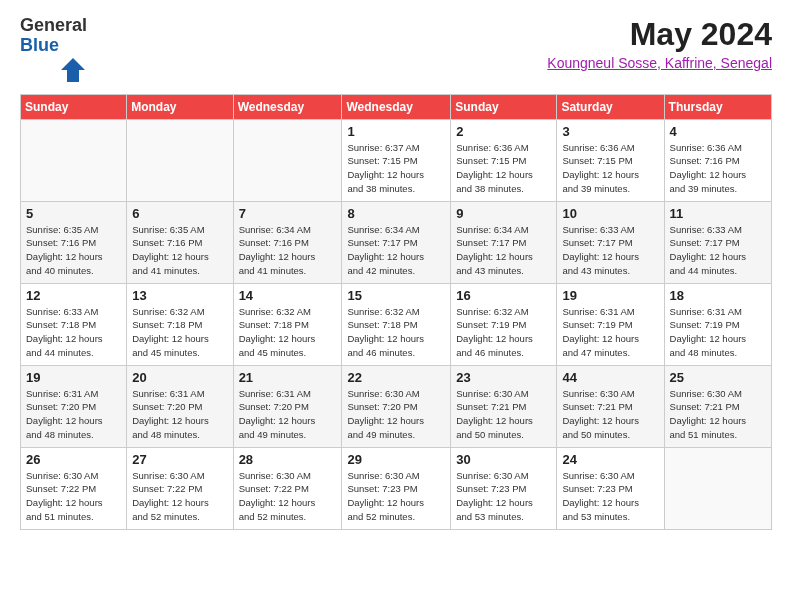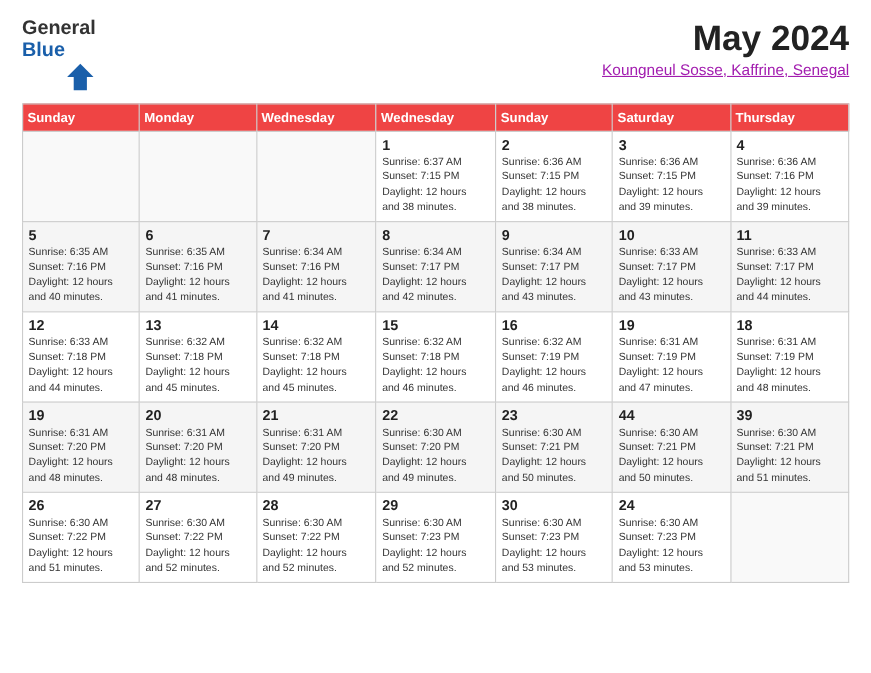--- a/index.html
+++ b/index.html
@@ -308,21 +308,21 @@
 and 50 minutes.</div>
           </td>
           <td class="row-odd">
             <div class="day-number">44</div>
             <div class="day-info" style="white-space: pre-line;">Sunrise: 6:30 AM
 Sunset: 7:21 PM
 Daylight: 12 hours
 and 50 minutes.</div>
           </td>
           <td class="row-odd">
-            <div class="day-number">39</div>
+            <div class="day-number">25</div>
             <div class="day-info" style="white-space: pre-line;">Sunrise: 6:30 AM
 Sunset: 7:21 PM
 Daylight: 12 hours
 and 51 minutes.</div>
           </td>
         </tr>
         <tr>
           <td class="row-even">
             <div class="day-number">26</div>
             <div class="day-info" style="white-space: pre-line;">Sunrise: 6:30 AM

